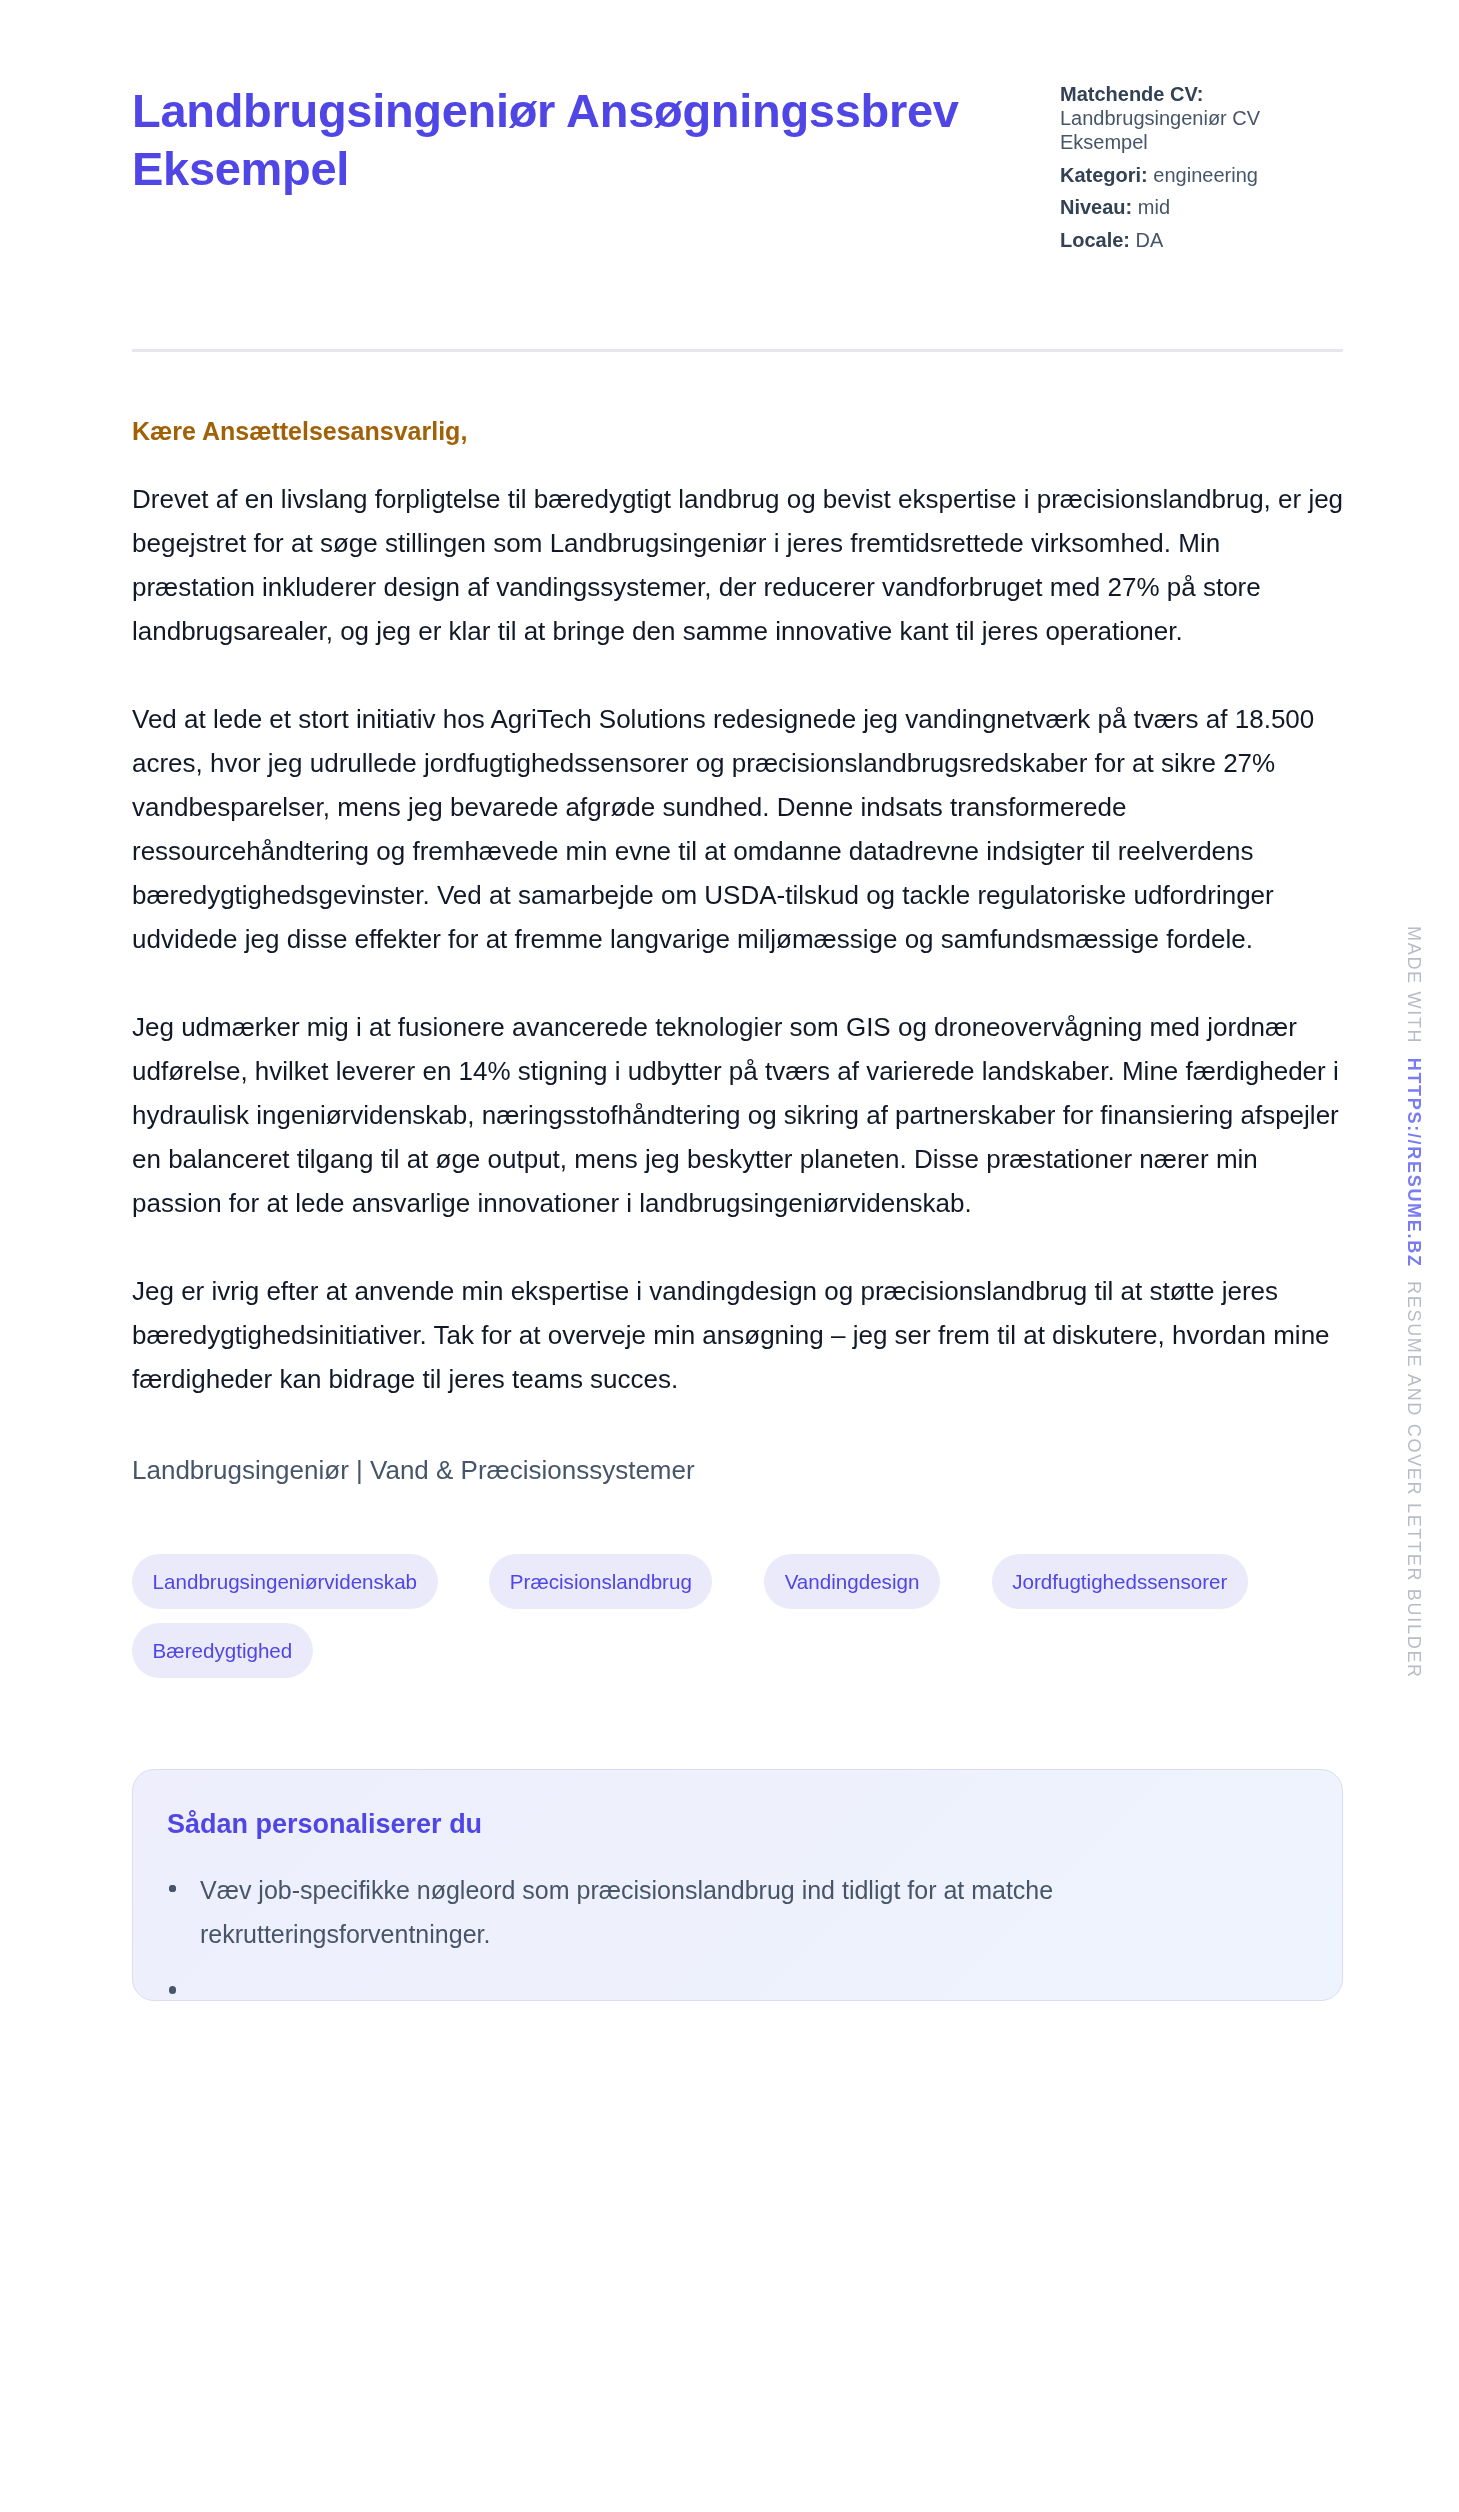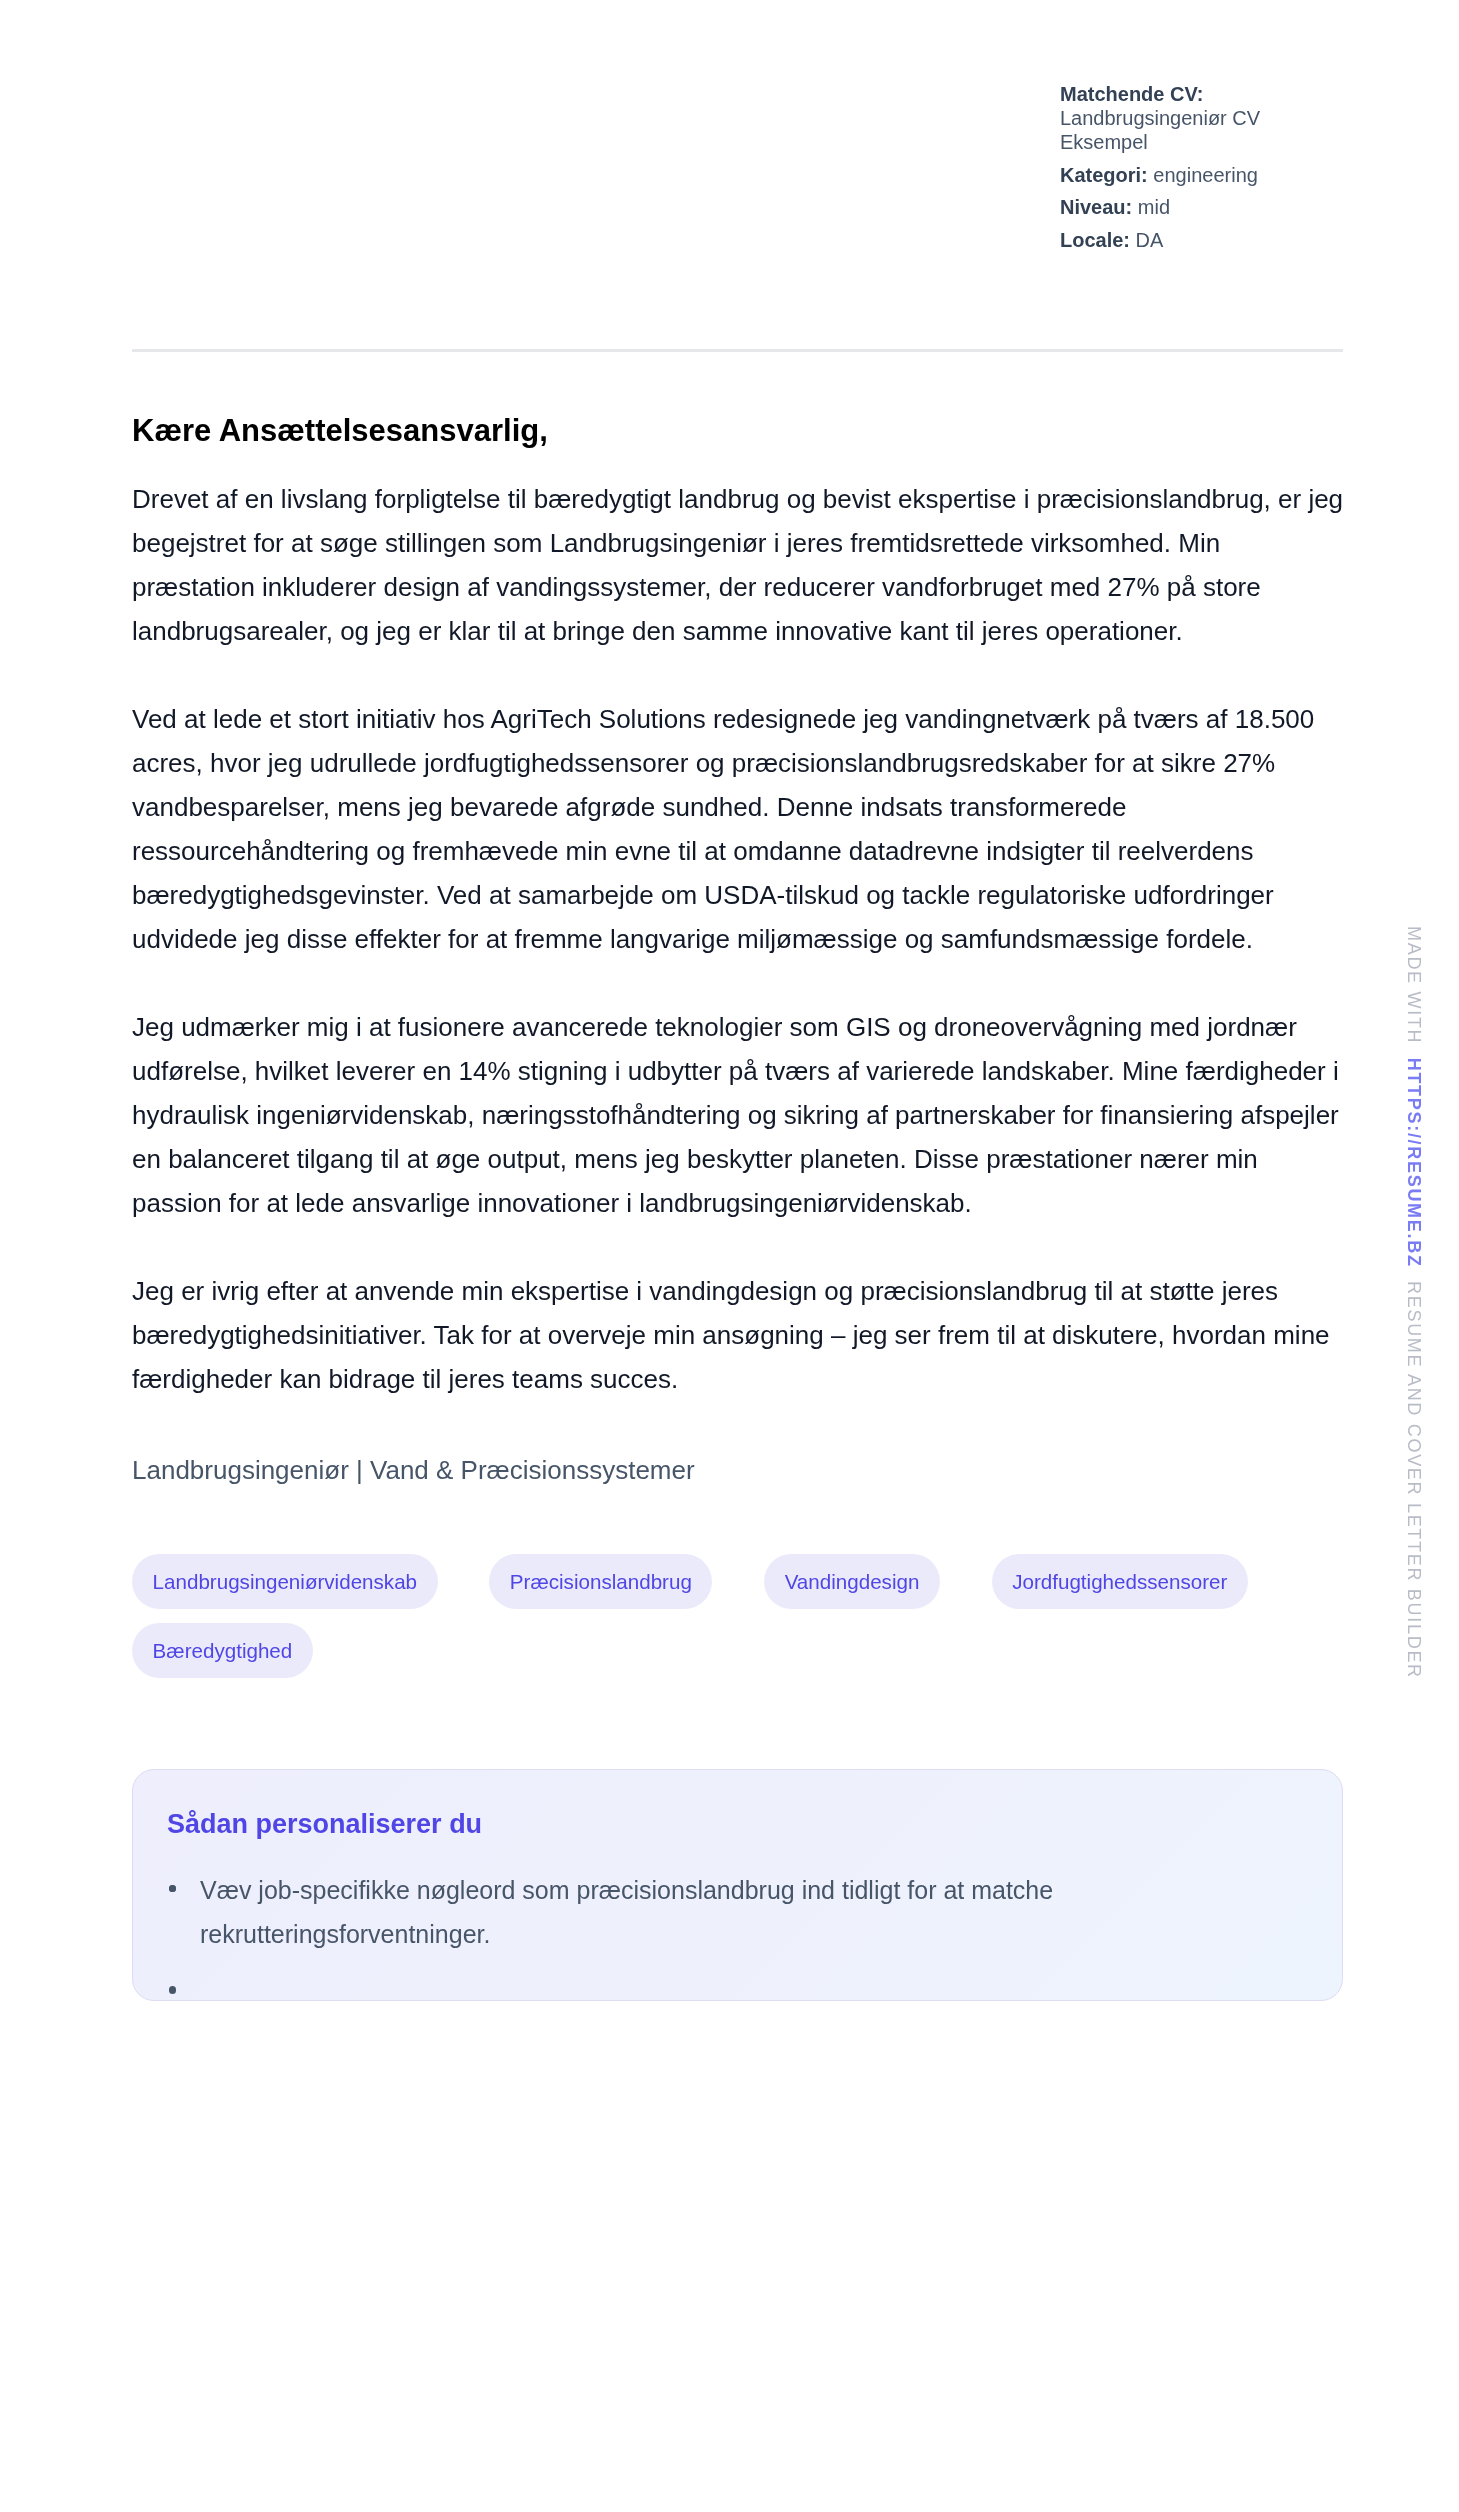--- a/index.html
+++ b/index.html
@@ -47,23 +47,23 @@
       color: #475569;
       line-height: 24px;
     }
     .meta .row { margin-bottom: 8.6px; }
     .meta .label { font-weight: 700; color: #334155; }
     .meta .cv-row { margin-bottom: 8.6px; }
     .meta .cv-row .label { display: block; }
 
     .greeting {
       margin-top: 62px;
-      color: #000000;
-      font-weight: 700;
-      font-size: 31px;
+      color: #a16207;
+      font-weight: 700;
+      font-size: 25px;
       line-height: 34px;
     }
     .body-text { margin-top: 29px; }
     .para {
       font-size: 26px;
       line-height: 44px;
       color: #111827;
       margin-bottom: 44px;
       width: 1212px;
     }
@@ -158,20 +158,21 @@
       font-weight: 700;
       opacity: 0.85;
     }
   </style>
 </head>
 <body>
 
 <div class="page">
 
   <header class="header">
+    <h1 class="title">Landbrugsingeniør Ansøgningssbrev Eksempel</h1>
 
     <div class="meta">
       <div class="cv-row">
         <span class="label">Matchende CV:</span>
         <span>Landbrugsingeniør CV Eksempel</span>
       </div>
       <div class="row">
         <span class="label">Kategori:</span>
         <span>engineering</span>
       </div>

